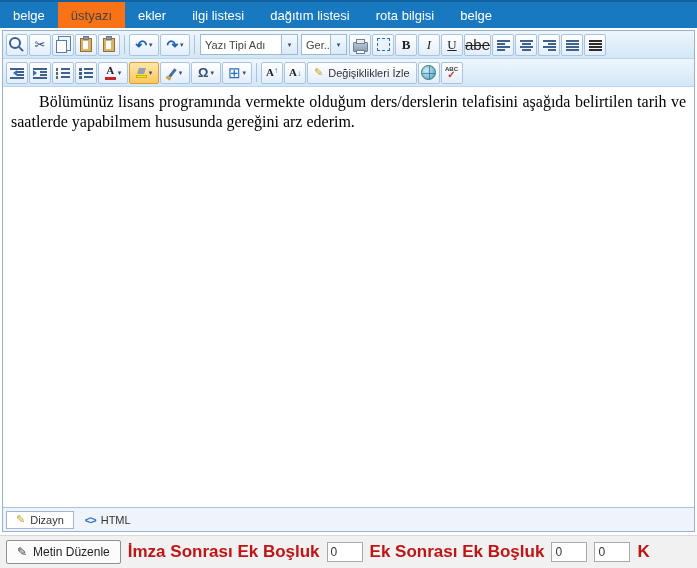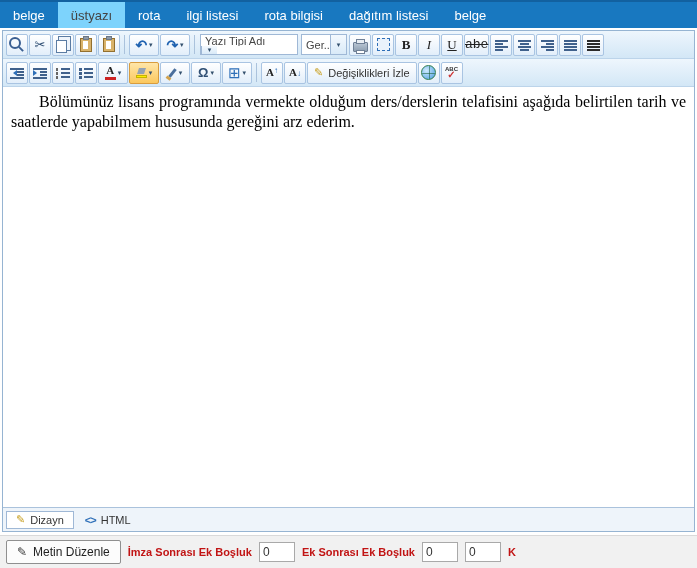--- a/index.html
+++ b/index.html
@@ -3,48 +3,48 @@
 <meta charset="utf-8">
 <style>
   html,body{margin:0;padding:0;}
   body{width:697px;height:568px;overflow:hidden;position:relative;background:#fff;
        font-family:"Liberation Sans",sans-serif;font-size:12px;}
 
   
   .topbar{height:26px;background:#1878c0;border-top:2px solid #1261a0;display:flex;
           overflow:hidden;white-space:nowrap;}
   .tab{display:flex;align-items:center;padding:8px 13px;color:#fff;font-size:13px;cursor:pointer;}
-  .tab.active{background:#7dd3fc;color:#444;}
+  .tab.active{background:#f97316;color:#444;}
 
   
   .widget{position:absolute;left:2px;right:2px;top:30px;bottom:36px;border:1px solid #96b4d2;
           display:flex;flex-direction:column;background:#fff;box-sizing:border-box;}
   .toolbar{flex:0 0 27px;background:linear-gradient(#eef6fd,#d3e7f6);border-bottom:1px solid #bcd4ea;
            display:flex;align-items:center;padding:0 3px;gap:1px;overflow:hidden;}
   .btn{height:22px;min-width:22px;border:1px solid #a9c4e2;border-radius:2px;
        background:linear-gradient(#ffffff,#e2eefa);display:inline-flex;align-items:center;
        justify-content:center;box-sizing:border-box;cursor:pointer;position:relative;color:#2f4f74;}
   .btn.dd{min-width:30px;gap:2px;}
   .btn.wide{padding:0 6px;gap:5px;}
   .btn.active{background:linear-gradient(#ffe6a8,#fbc85e);border-color:#d89c3e;}
   .caret{font-size:7px;color:#33506e;line-height:1;}
   .sep{width:1px;height:19px;background:#aac2dc;margin:0 3px;flex:0 0 1px;}
   .g{font-size:13px;line-height:1;}
   .g.blue{color:#1f62b0;font-size:14px;font-weight:bold;}
   .tB{font-family:"Liberation Serif",serif;font-weight:bold;font-size:13px;color:#222;}
   .tI{font-family:"Liberation Serif",serif;font-style:italic;font-size:13px;color:#222;}
   .tU{font-family:"Liberation Serif",serif;text-decoration:underline;font-size:13px;color:#222;}
-  .tS{font-family:Liberation Mono, monospace;text-decoration:line-through;font-size:13px;color:#222;}
+  .tS{font-family:Liberation Sans, sans-serif;text-decoration:line-through;font-size:15px;color:#222;}
 
   .select{height:21px;border:1px solid #9fb8d6;background:#fff;display:inline-flex;
           align-items:stretch;font-size:11px;color:#444;box-sizing:border-box;margin:0 1px;cursor:pointer;}
   .sel-label{display:flex;align-items:center;padding:0 4px;flex:1;overflow:hidden;white-space:nowrap;}
   .sel-caret{width:15px;background:linear-gradient(#f4f9fe,#d9eaf8);border-left:1px solid #9fb8d6;
              display:flex;align-items:center;justify-content:center;font-size:7px;color:#33506e;}
-  .fontname{width:98px;flex-direction:column;}
+  .fontname{width:98px;}
   .fontsize{width:46px;}
 
   
   .ic-find{width:8px;height:8px;border:2px solid #3a5f92;border-radius:50%;position:relative;margin:0 4px 4px 0;}
   .ic-find::after{content:"";position:absolute;width:6px;height:2px;background:#3a5f92;
                   transform:rotate(45deg);right:-5px;bottom:-3px;}
   .ic-copy{width:9px;height:11px;border:1px solid #5b7ca3;background:#fff;
            box-shadow:3px -3px 0 0 #eef4fb,3px -3px 0 1px #5b7ca3;margin:3px 3px 0 0;}
   .ic-paste{width:10px;height:12px;background:#d9b36a;border:1px solid #93702f;position:relative;}
   .ic-paste::before{content:"";position:absolute;left:2px;top:-3px;width:4px;height:2px;
@@ -138,45 +138,45 @@
   .modetab.active{background:#fff;border:1px solid #9fb8d6;}
   .html-ic{color:#2e6fb8;font-weight:bold;font-size:11px;letter-spacing:-1px;}
 
   
   .footer{position:absolute;left:0;right:0;bottom:0;height:32px;background:#f1f1f1;
           border-top:1px solid #d9d9d9;display:flex;align-items:center;padding:0 6px;gap:7px;
           overflow:hidden;white-space:nowrap;}
   .edit-btn{display:inline-flex;align-items:center;gap:6px;background:#fcfcfc;border:1px solid #8f8f8f;
             border-radius:2px;height:24px;padding:0 10px;font-size:12px;color:#222;
             font-family:inherit;cursor:pointer;}
-  .flabel{color:#c11414;font-weight:bold;font-size:11px;}
+  .flabel{color:#c11414;font-weight:bold;font-size:17px;}
   .finput{width:36px;height:20px;border:1px solid #a9a9a9;font-size:12px;padding:0 3px;
           box-sizing:border-box;font-family:inherit;color:#333;background:#fff;}
 </style>
 </head>
 <body>
 
 <div class="topbar">
   <div class="tab">
       <span>belge</span>
     </div>
   <div class="tab active">
       <span>üstyazı</span>
     </div>
   <div class="tab">
-      <span>rota</span>
+      <span>ekler</span>
     </div>
   <div class="tab">
       <span>ilgi listesi</span>
     </div>
   <div class="tab">
+      <span>dağıtım listesi</span>
+    </div>
+  <div class="tab">
       <span>rota bilgisi</span>
-    </div>
-  <div class="tab">
-      <span>dağıtım listesi</span>
     </div>
   <div class="tab">
       <span>belge</span>
     </div>
 </div>
 
 <div class="widget">
 
   <div class="toolbar">
     <span class="btn">

